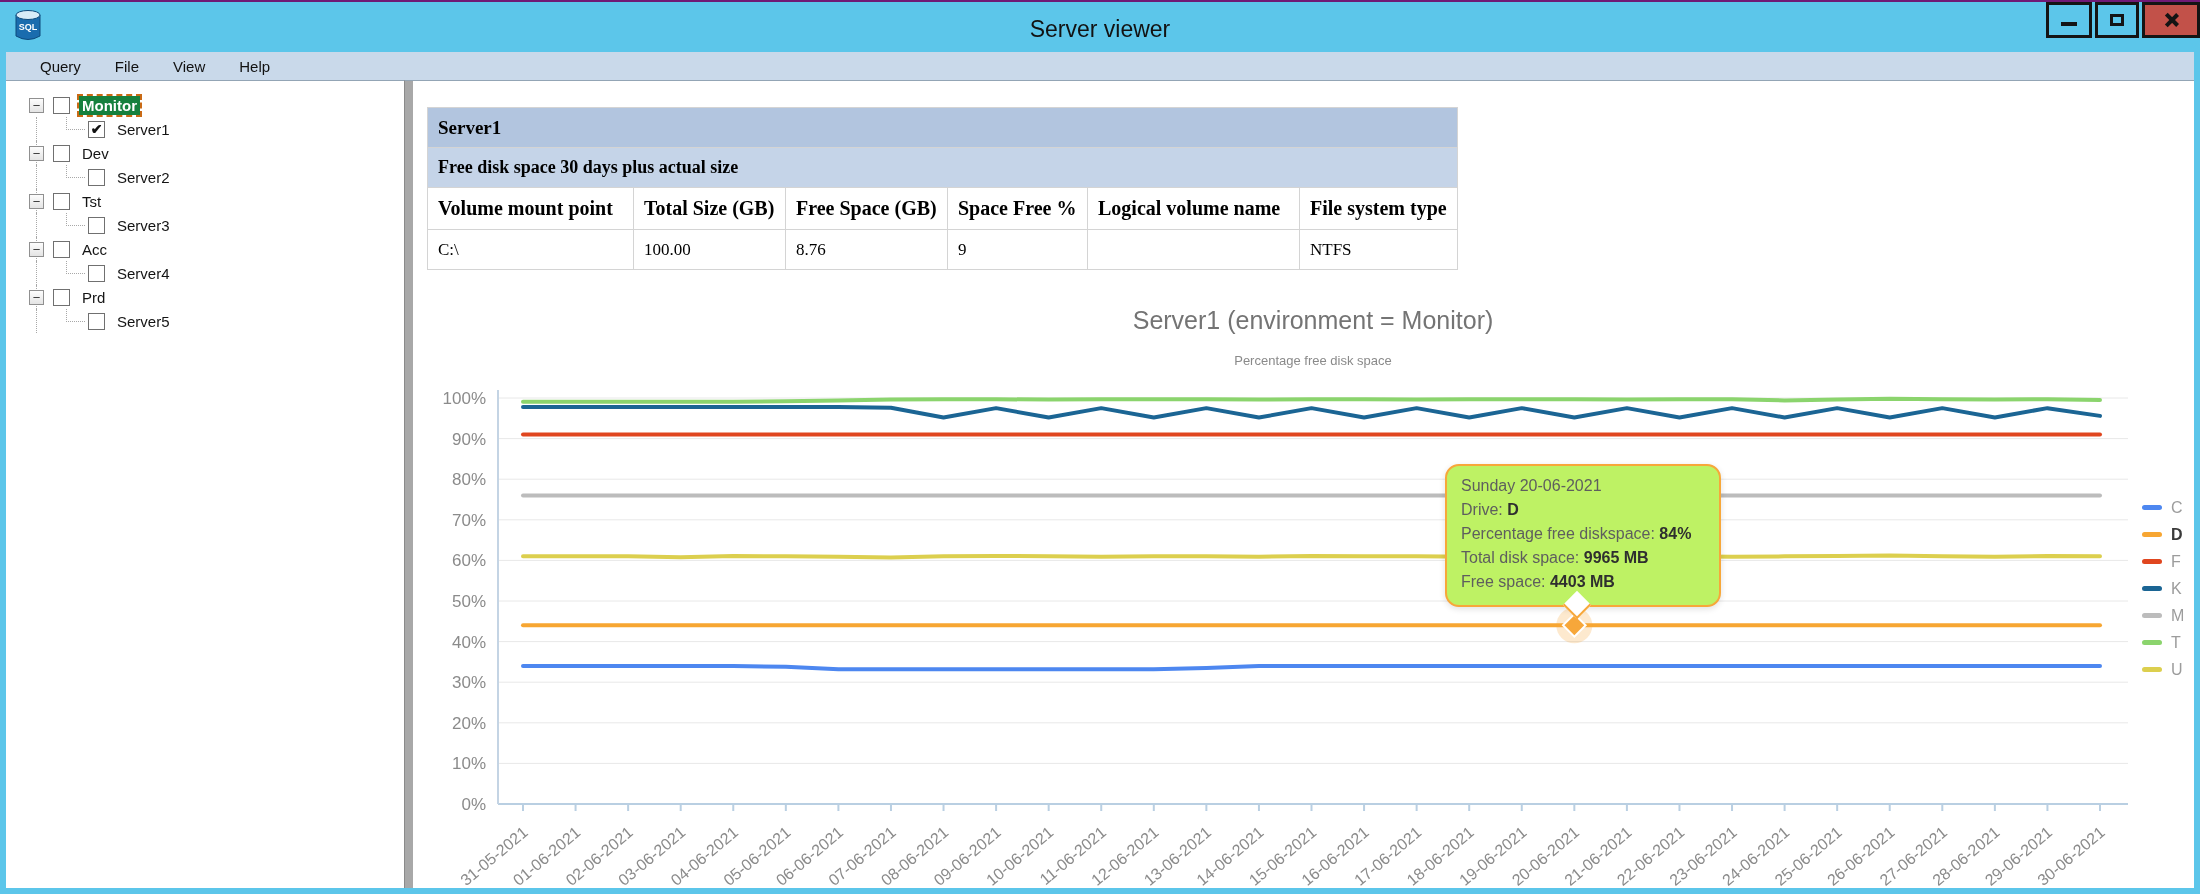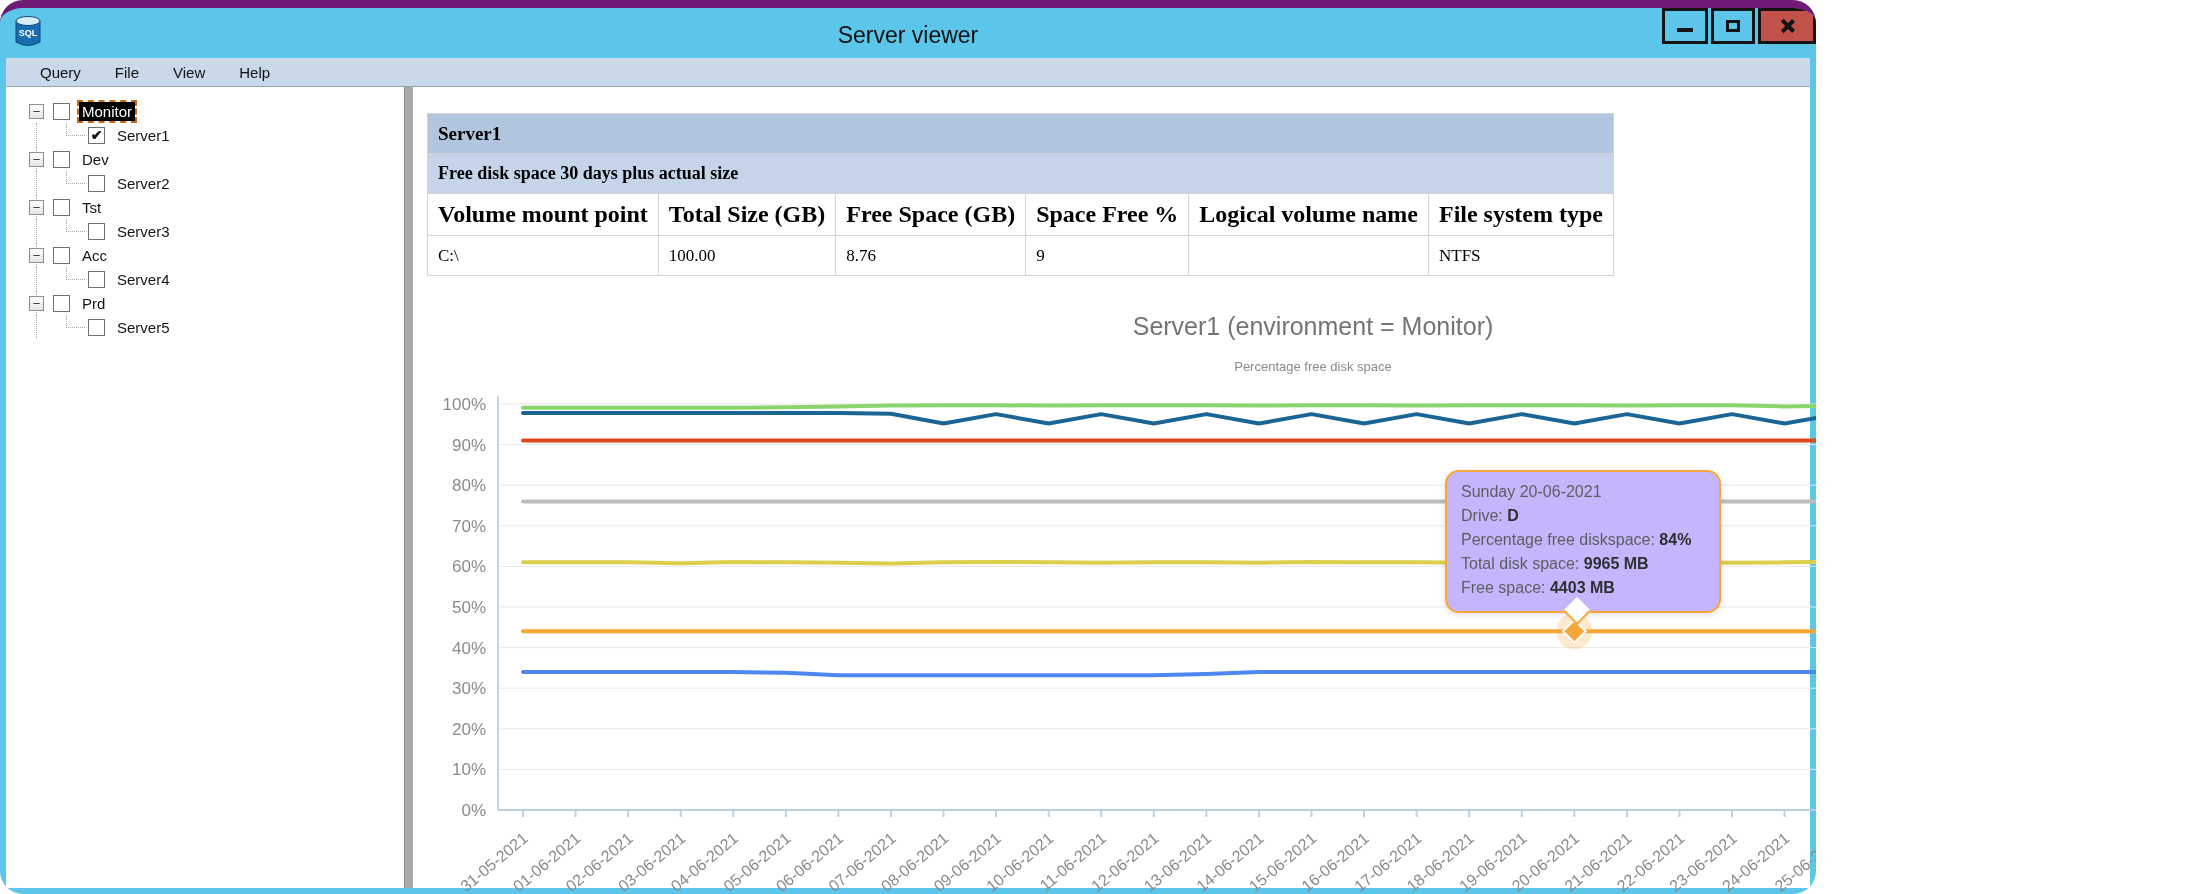--- a/index.html
+++ b/index.html
@@ -1,17 +1,17 @@
 <!DOCTYPE html>
 <html><head>
 <meta charset="utf-8">
 <style>
   html,body{margin:0;padding:0;}
   body{width:2200px;height:894px;font-family:"Liberation Sans",sans-serif;background:#ffffff;overflow:hidden;}
-  .window{position:relative;width:1816px;height:894px;background:#5cc6ea;border-top:8px solid #701a75;box-sizing:border-box;overflow:hidden;border-radius:23px;}
+  .window{position:relative;width:2200px;height:894px;background:#5cc6ea;border-top:2px solid #701a75;box-sizing:border-box;overflow:hidden;}
 
   
   .titlebar{position:absolute;left:0;top:0;width:100%;height:50px;}
   .app-icon{position:absolute;left:12px;top:7px;width:32px;height:34px;}
   .window-title{position:absolute;left:0;right:0;top:14px;text-align:center;font-size:23px;color:#121212;}
   .win-controls{position:absolute;right:0;top:0;display:flex;}
   .win-btn{height:36px;border:3px solid #141414;box-sizing:border-box;display:flex;align-items:center;justify-content:center;margin-left:3px;background:#5cc6ea;}
   .win-btn.min{width:46px}.win-btn.max{width:44px}
   .win-btn.close{width:58px;background:#c25149;}
   .glyph-min{width:16px;height:4px;background:#141414;margin-top:8px;}
@@ -32,43 +32,43 @@
 
   
   .tree-row{position:relative;height:24px;display:flex;align-items:center;font-size:15px;color:#141414;}
   .tree-row.lvl0{padding-left:23px;}
   .tree-row.lvl1{padding-left:82px;}
   .tree-row.cline::before{content:"";position:absolute;left:30px;top:0;height:100%;border-left:1px dotted #a8a8a8;}
   .tree-row.lvl1::after{content:"";position:absolute;left:60px;top:0;width:18px;height:12px;border-left:1px dotted #a8a8a8;border-bottom:1px dotted #a8a8a8;}
   .expander{position:relative;z-index:1;width:15px;height:15px;border:1px solid #909090;background:linear-gradient(#fdfdfd,#e4e4e4);box-sizing:border-box;display:flex;align-items:center;justify-content:center;font-size:13px;line-height:1;color:#333;margin-right:9px;}
   .checkbox{position:relative;z-index:1;width:17px;height:17px;border:1px solid #707070;background:#fff;box-sizing:border-box;margin-right:9px;display:flex;align-items:center;justify-content:center;font-size:14px;font-weight:bold;color:#111;}
   .tree-label{padding:1px 3px;white-space:nowrap;}
-  .tree-label.selected{background:#000000;color:#fff;outline:2px dashed #c96a15;outline-offset:0;}
+  .tree-label.selected{background:#15803d;color:#fff;outline:2px dashed #c96a15;outline-offset:0;font-weight:bold;}
 
   
   .info-table{position:absolute;left:14px;top:26px;border-collapse:collapse;font-family:"Liberation Serif",serif;table-layout:fixed;}
   .info-table td{border:1px solid #d4d4d4;padding:0 10px;overflow:hidden;white-space:nowrap;}
   .info-table .t1 td{background:#b2c5df;font-weight:bold;font-size:19px;height:39px;}
   .info-table .t2 td{background:#c5d4e8;font-weight:bold;font-size:18px;height:39px;}
-  .info-table .th td{background:#fff;font-weight:bold;font-size:24px;height:41px;}
+  .info-table .th td{background:#fff;font-weight:bold;font-size:20px;height:41px;}
   .info-table .tdrow td{font-size:17px;height:39px;}
 
   
   #chart-svg{position:absolute;left:0;top:0;pointer-events:none;}
   #chart-svg text{font-family:"Liberation Sans",sans-serif;}
   .chart-title{position:absolute;left:813px;top:304px;width:1000px;text-align:center;font-size:25px;color:#747474;}
   .chart-subtitle{position:absolute;left:813px;top:351px;width:1000px;text-align:center;font-size:13px;color:#8a8a8a;}
   #legend{position:absolute;left:2142px;top:492px;}
   .legend-row{display:flex;align-items:center;height:27px;}
   .legend-swatch{width:20px;height:5px;border-radius:2.5px;}
   .legend-label{margin-left:9px;font-size:16px;color:#9c9c9c;}
   .legend-row.hl .legend-label{color:#3a3a3a;font-weight:bold;}
 
   
-  .tooltip{position:absolute;left:1445px;top:462px;width:276px;height:143px;box-sizing:border-box;background:#c4b5fd;border:2px solid #f7a73a;border-radius:14px;padding:8px 14px;font-size:16px;color:#5e5e5e;line-height:24px;box-shadow:0 2px 6px rgba(0,0,0,0.12);}
+  .tooltip{position:absolute;left:1445px;top:462px;width:276px;height:143px;box-sizing:border-box;background:#bef264;border:2px solid #f7a73a;border-radius:14px;padding:8px 14px;font-size:16px;color:#5e5e5e;line-height:24px;box-shadow:0 2px 6px rgba(0,0,0,0.12);}
   .tooltip b{color:#2f2f2f;}
   .tt-pointer{position:absolute;left:120px;bottom:-10px;width:18px;height:18px;background:#fff;border-right:2px solid #f7a73a;border-bottom:2px solid #f7a73a;transform:rotate(45deg);}
 </style>
 </head>
 <body>
 
 <div class="window">
 
   <div class="titlebar">
     <svg class="app-icon" viewBox="0 0 32 34">

